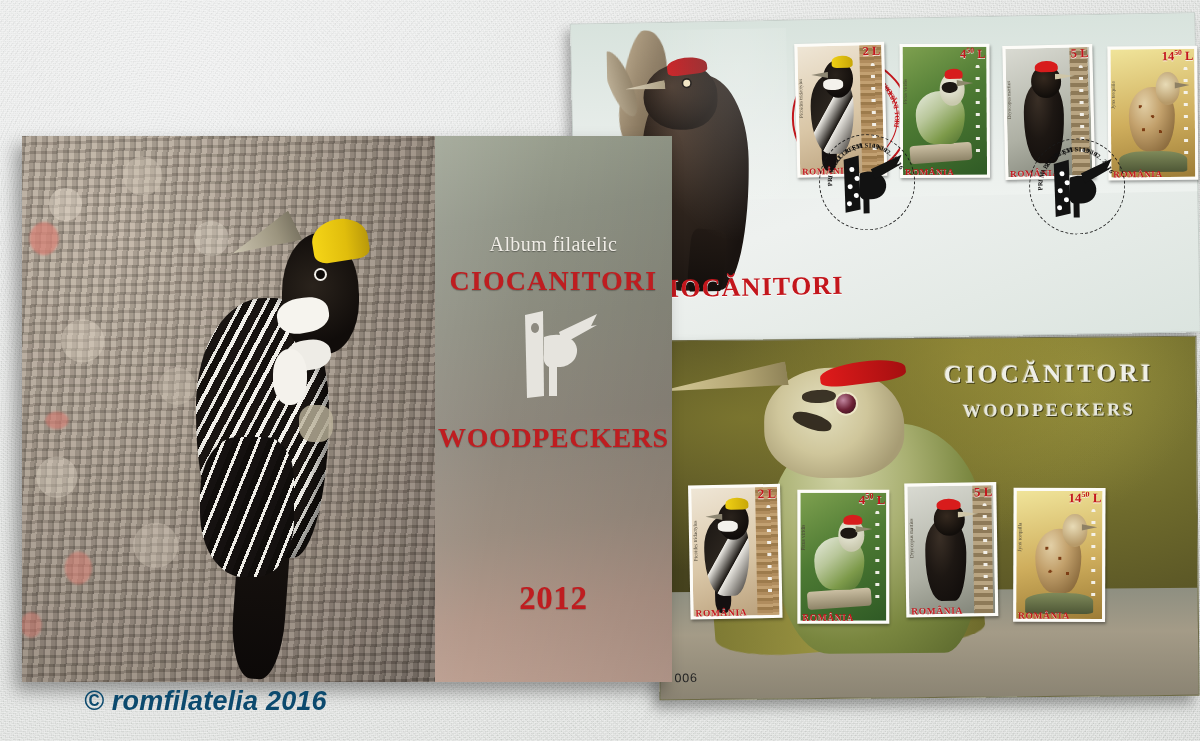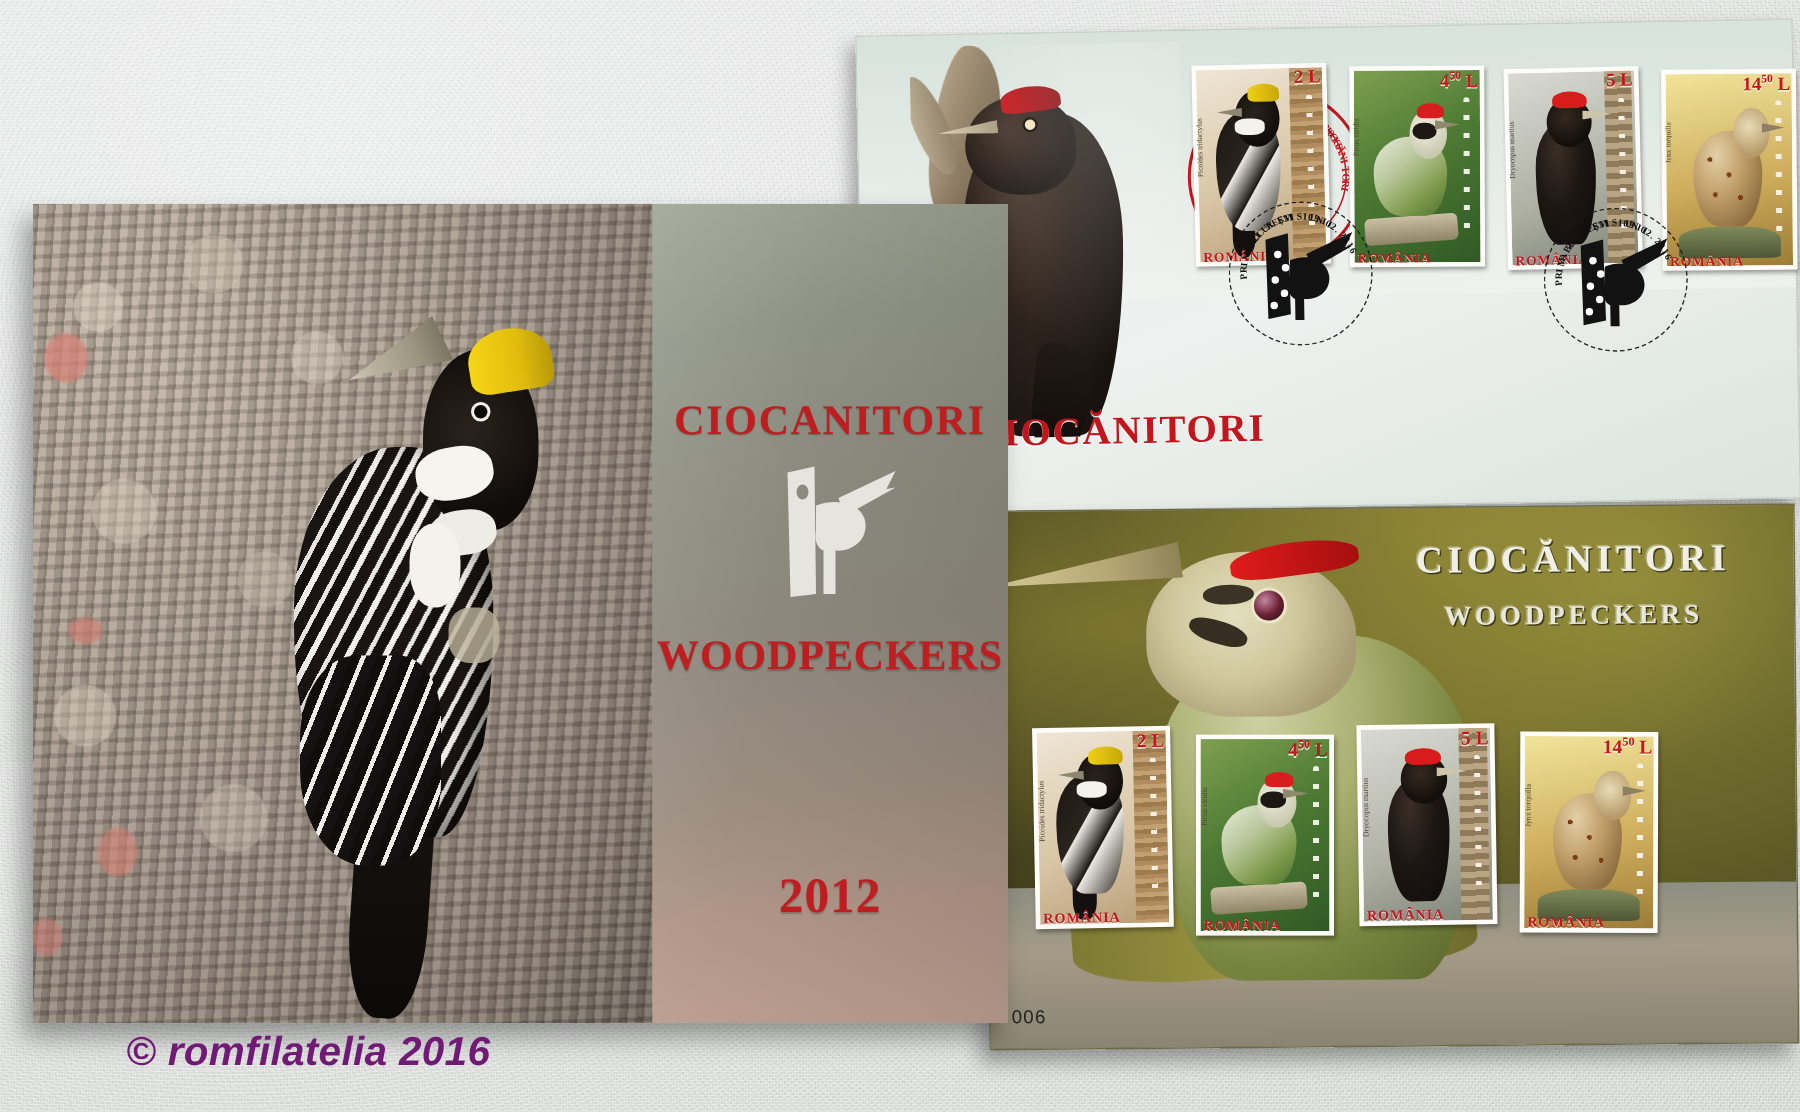--- a/index.html
+++ b/index.html
@@ -290,21 +290,21 @@
   .ar-4{position:absolute;left:0;right:0;top:58.6%;
     font-family:"Liberation Serif",serif;font-size:20px;color:#f1eee7;letter-spacing:.3px;
     text-shadow:0 1px 1px rgba(0,0,0,.35);}
   .ar-5{position:absolute;left:0;right:0;top:81.4%;
     font-family:"Liberation Serif",serif;font-weight:700;font-size:33px;color:#bf1d20;
     letter-spacing:.6px;text-shadow:0 1px 1px rgba(0,0,0,.22);}
 
   
   #copyright{position:absolute;left:84px;top:686px;
     font-family:"Liberation Sans",sans-serif;font-style:italic;font-weight:700;
-    font-size:27px;color:#701a75;letter-spacing:.2px;white-space:nowrap;}
+    font-size:27px;color:#0c4a6e;letter-spacing:.2px;white-space:nowrap;}
 </style>
 </head>
 <body>
 
 <div id="stage">
 
   <div class="backdrop">
     <div class="grain"></div>
     <div class="grain2"></div>
   </div>
@@ -709,20 +709,21 @@
         <div class="cb-throat"></div>
         <div class="cb-cap"></div>
         <div class="cb-beak"></div>
         <div class="cb-eye"></div>
       </div>
     </div>
 
     <div class="album-right">
       <div class="sheen"></div>
       <div class="inner">
+        <div class="ar-1">Album filatelic</div>
         <div class="ar-2">CIOCANITORI</div>
         <div class="ar-logo">
           <svg viewBox="0 0 86 92" width="86" height="92" aria-hidden="true">
             <g fill="#e6e4de">
               <path d="M12 7 L30 3 L31 88 L14 90 Z"></path>
               <path d="M31 29 C47 23 63 29 64 41 C65 53 54 60 44 59 L44 88 L36 88 L36 59 C31 57 30 51 31 46 Z"></path>
               <path d="M46 24 L84 6 L78 18 L84 17 L50 36 Z"></path>
             </g>
             <ellipse cx="22" cy="20" rx="4" ry="5" fill="#8d8a80"></ellipse>
           </svg>

